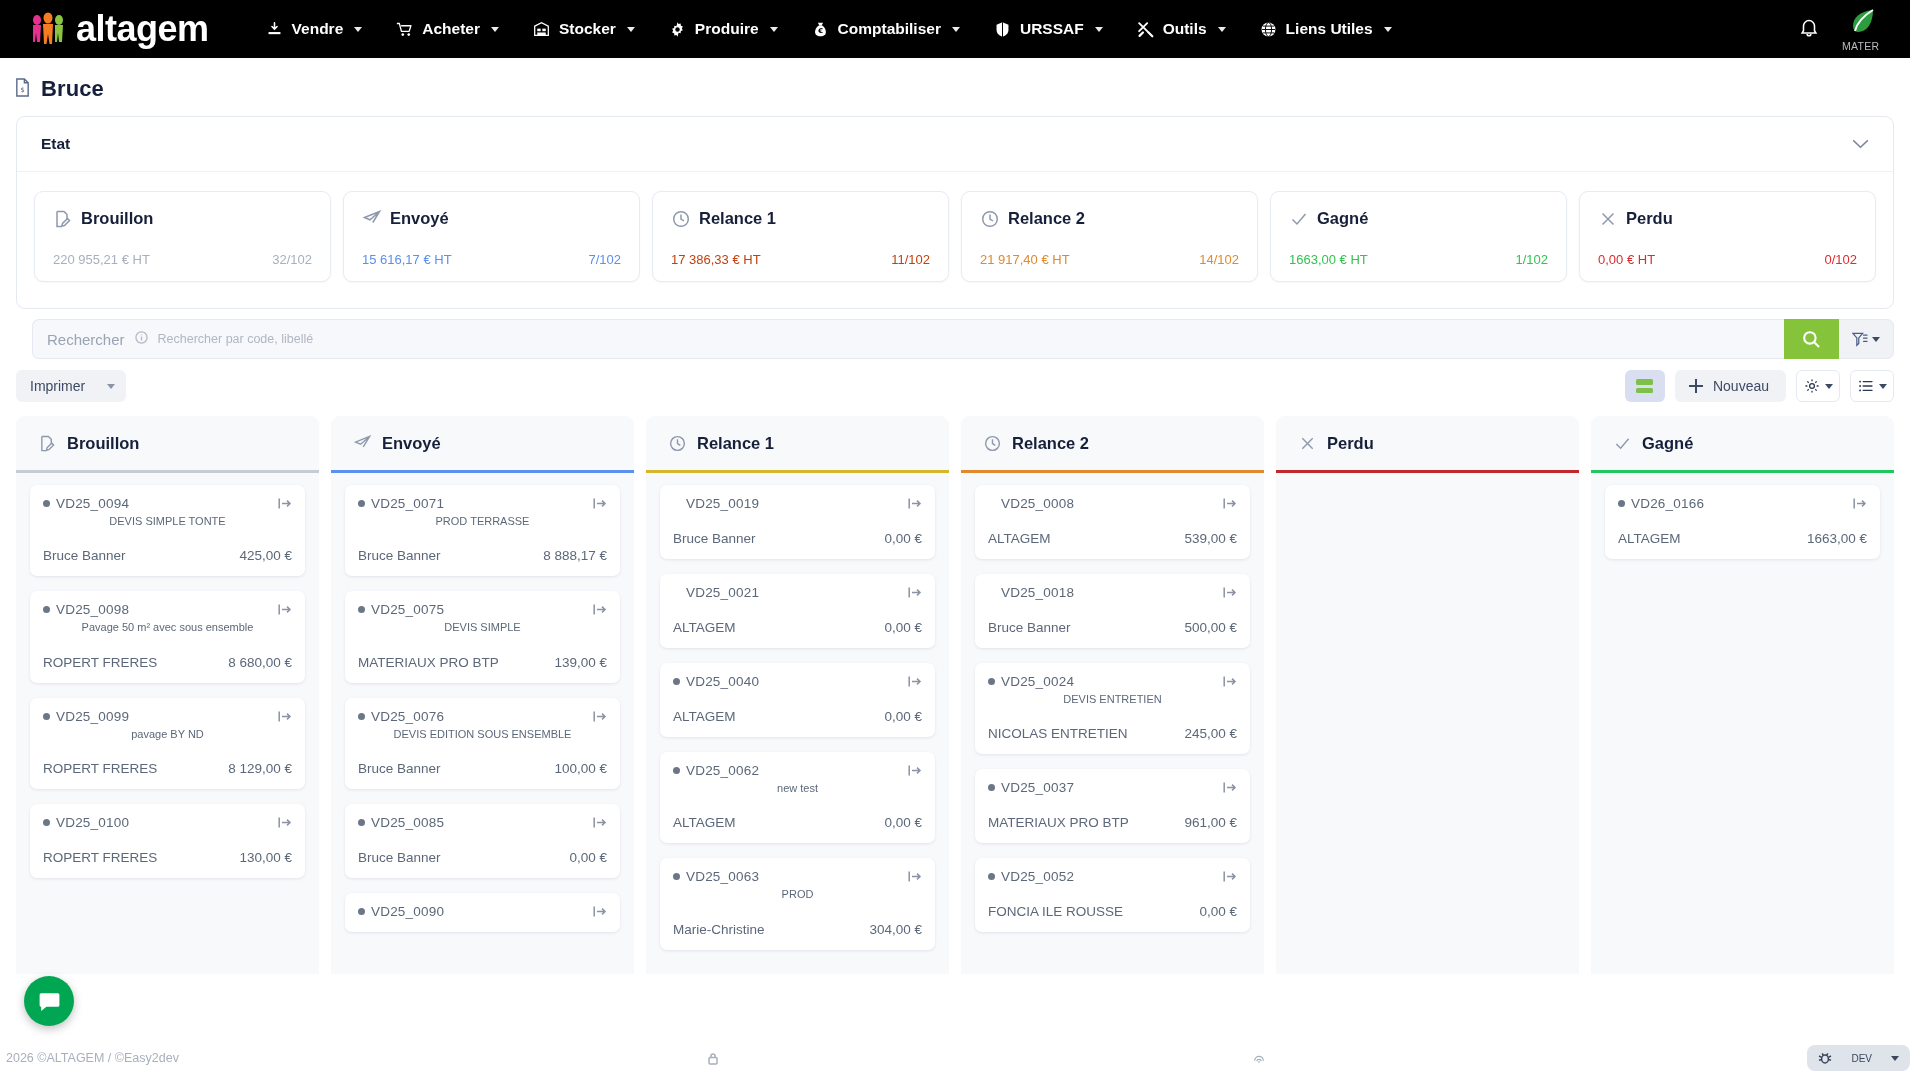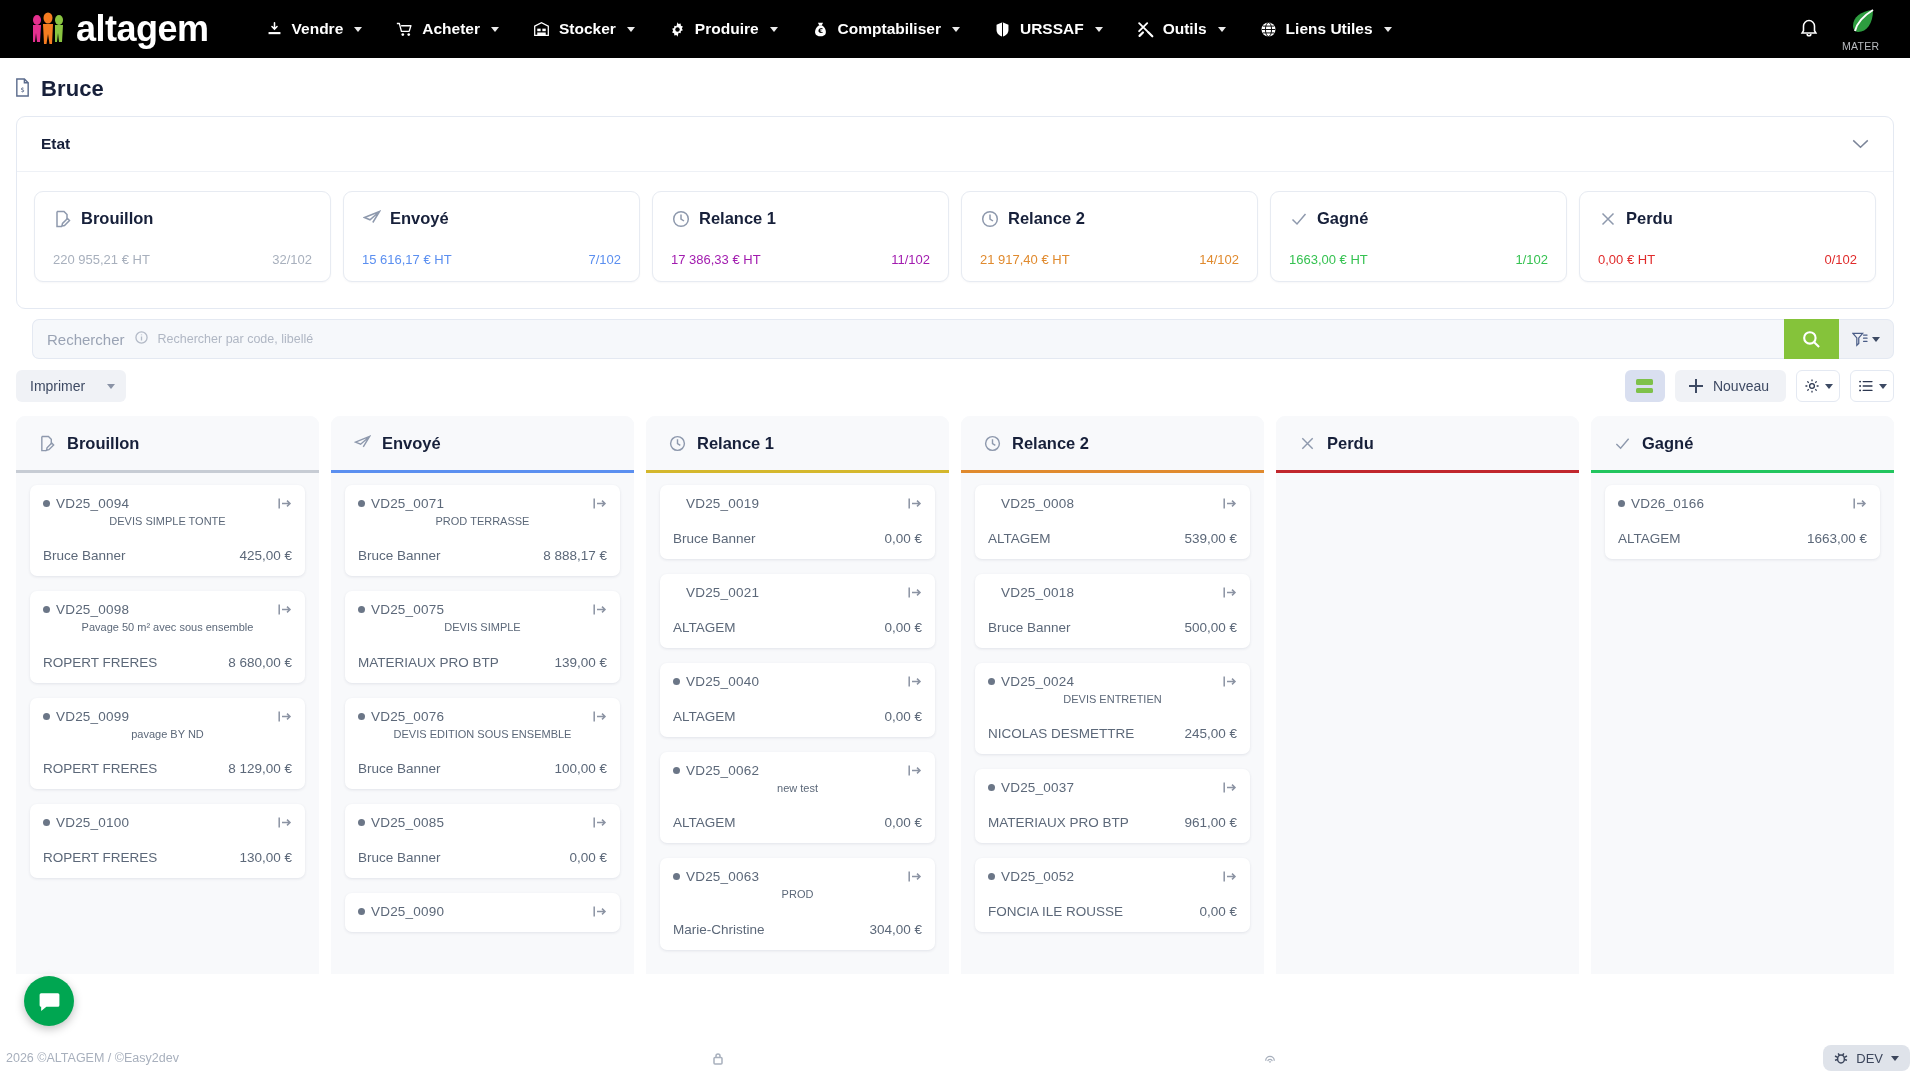--- a/index.html
+++ b/index.html
@@ -209,22 +209,22 @@
     display: flex; align-items: center; gap: 0;
     padding-left: 6px; font-size: 12.5px; color: #a8b0bd;
     background: transparent;
     justify-content: space-between;
   }
   .footer-text { color: #a8b0bd; }
   .footer-ico { margin: 0 6px; display: inline-flex; }
   .footer-ico svg { width: 12px; height: 13px; stroke: #a8b0bd; fill: none; stroke-width: 1.5; }
   .dev-chip {
     margin-left: 14px; height: 26px; background: #dfe3ea; border-radius: 8px;
-    display: inline-flex; align-items: center; gap: 8px; padding: 0 11px;
-    font-size: 13px; color: #3c465c; cursor: pointer;
+    display: inline-flex; align-items: center; gap: 19px; padding: 0 11px;
+    font-size: 10px; color: #3c465c; cursor: pointer;
   }
   .dev-chip svg { width: 14px; height: 14px; stroke: #3c465c; fill: none; stroke-width: 1.5; }
 
   
   .chat-fab {
     position: absolute; left: 24px; bottom: 48px;
     width: 50px; height: 50px; border-radius: 50%;
     background: #00a651; display: flex; align-items: center; justify-content: center;
     box-shadow: 0 3px 10px rgba(0,0,0,.25); cursor: pointer; z-index: 30;
   }
@@ -414,21 +414,21 @@
     <div class="state-card">
       <div class="sc-top">
         <span class="sc-ico">
           <svg viewBox="0 0 18 18">
               <circle cx="9" cy="9" r="7.3"></circle>
               <path d="M9 4.6V9l3 2"></path>
             </svg>
         </span>
         <span class="sc-label">Relance 1</span>
       </div>
-      <div class="sc-bottom" style="color:#a21caf">
+      <div class="sc-bottom" style="color:#c2410c">
         <span>17 386,33 € HT</span>
         <span>11/102</span>
       </div>
     </div>
 
     <div class="state-card">
       <div class="sc-top">
         <span class="sc-ico">
           <svg viewBox="0 0 18 18">
               <circle cx="9" cy="9" r="7.3"></circle>
@@ -862,21 +862,21 @@
           <span class="kc-code">VD25_0024</span>
           <span class="kc-move">
               <svg viewBox="0 0 14 13">
                 <path d="M1.2 1.5v10"></path>
                 <path d="M4 6.5h8M9 3.6l3 2.9-3 2.9"></path>
               </svg>
             </span>
           </div>
         <div class="kc-desc">DEVIS ENTRETIEN</div>
         <div class="kc-row3">
-            <span class="kc-client">NICOLAS DESMETTRE</span>
+            <span class="kc-client">NICOLAS ENTRETIEN</span>
           <span class="kc-amount">245,00 €</span>
           </div>
       </div>
       <div class="kcard">
         <div class="kc-row1">
             <span class="kc-dot"></span>
           <span class="kc-code">VD25_0037</span>
           <span class="kc-move">
               <svg viewBox="0 0 14 13">
                 <path d="M1.2 1.5v10"></path>

